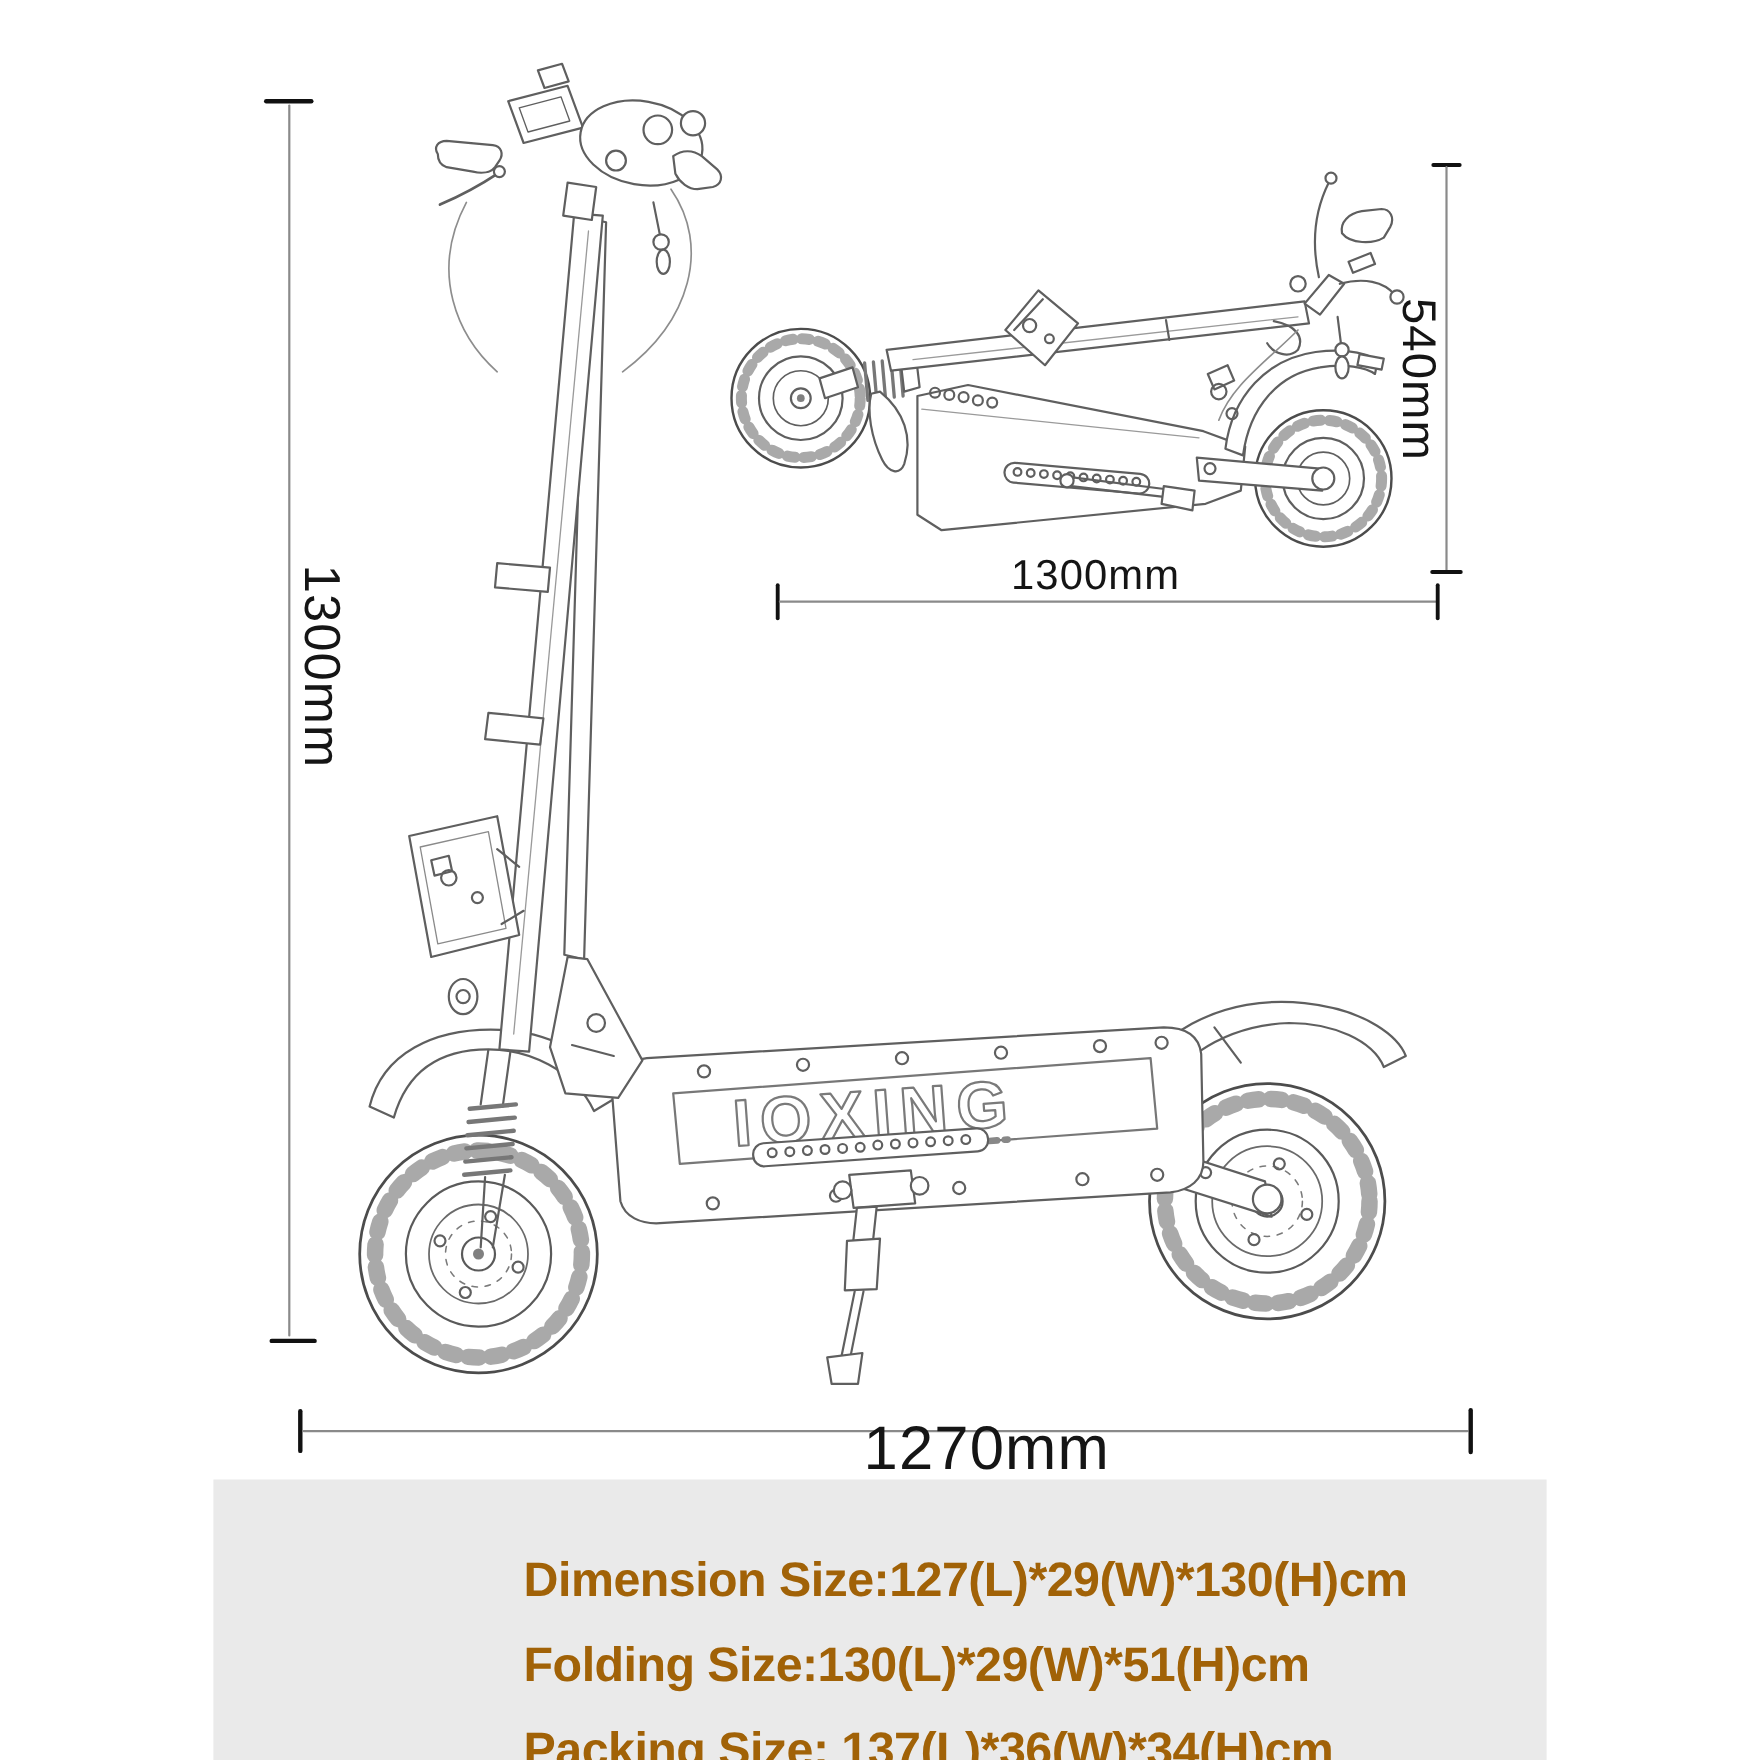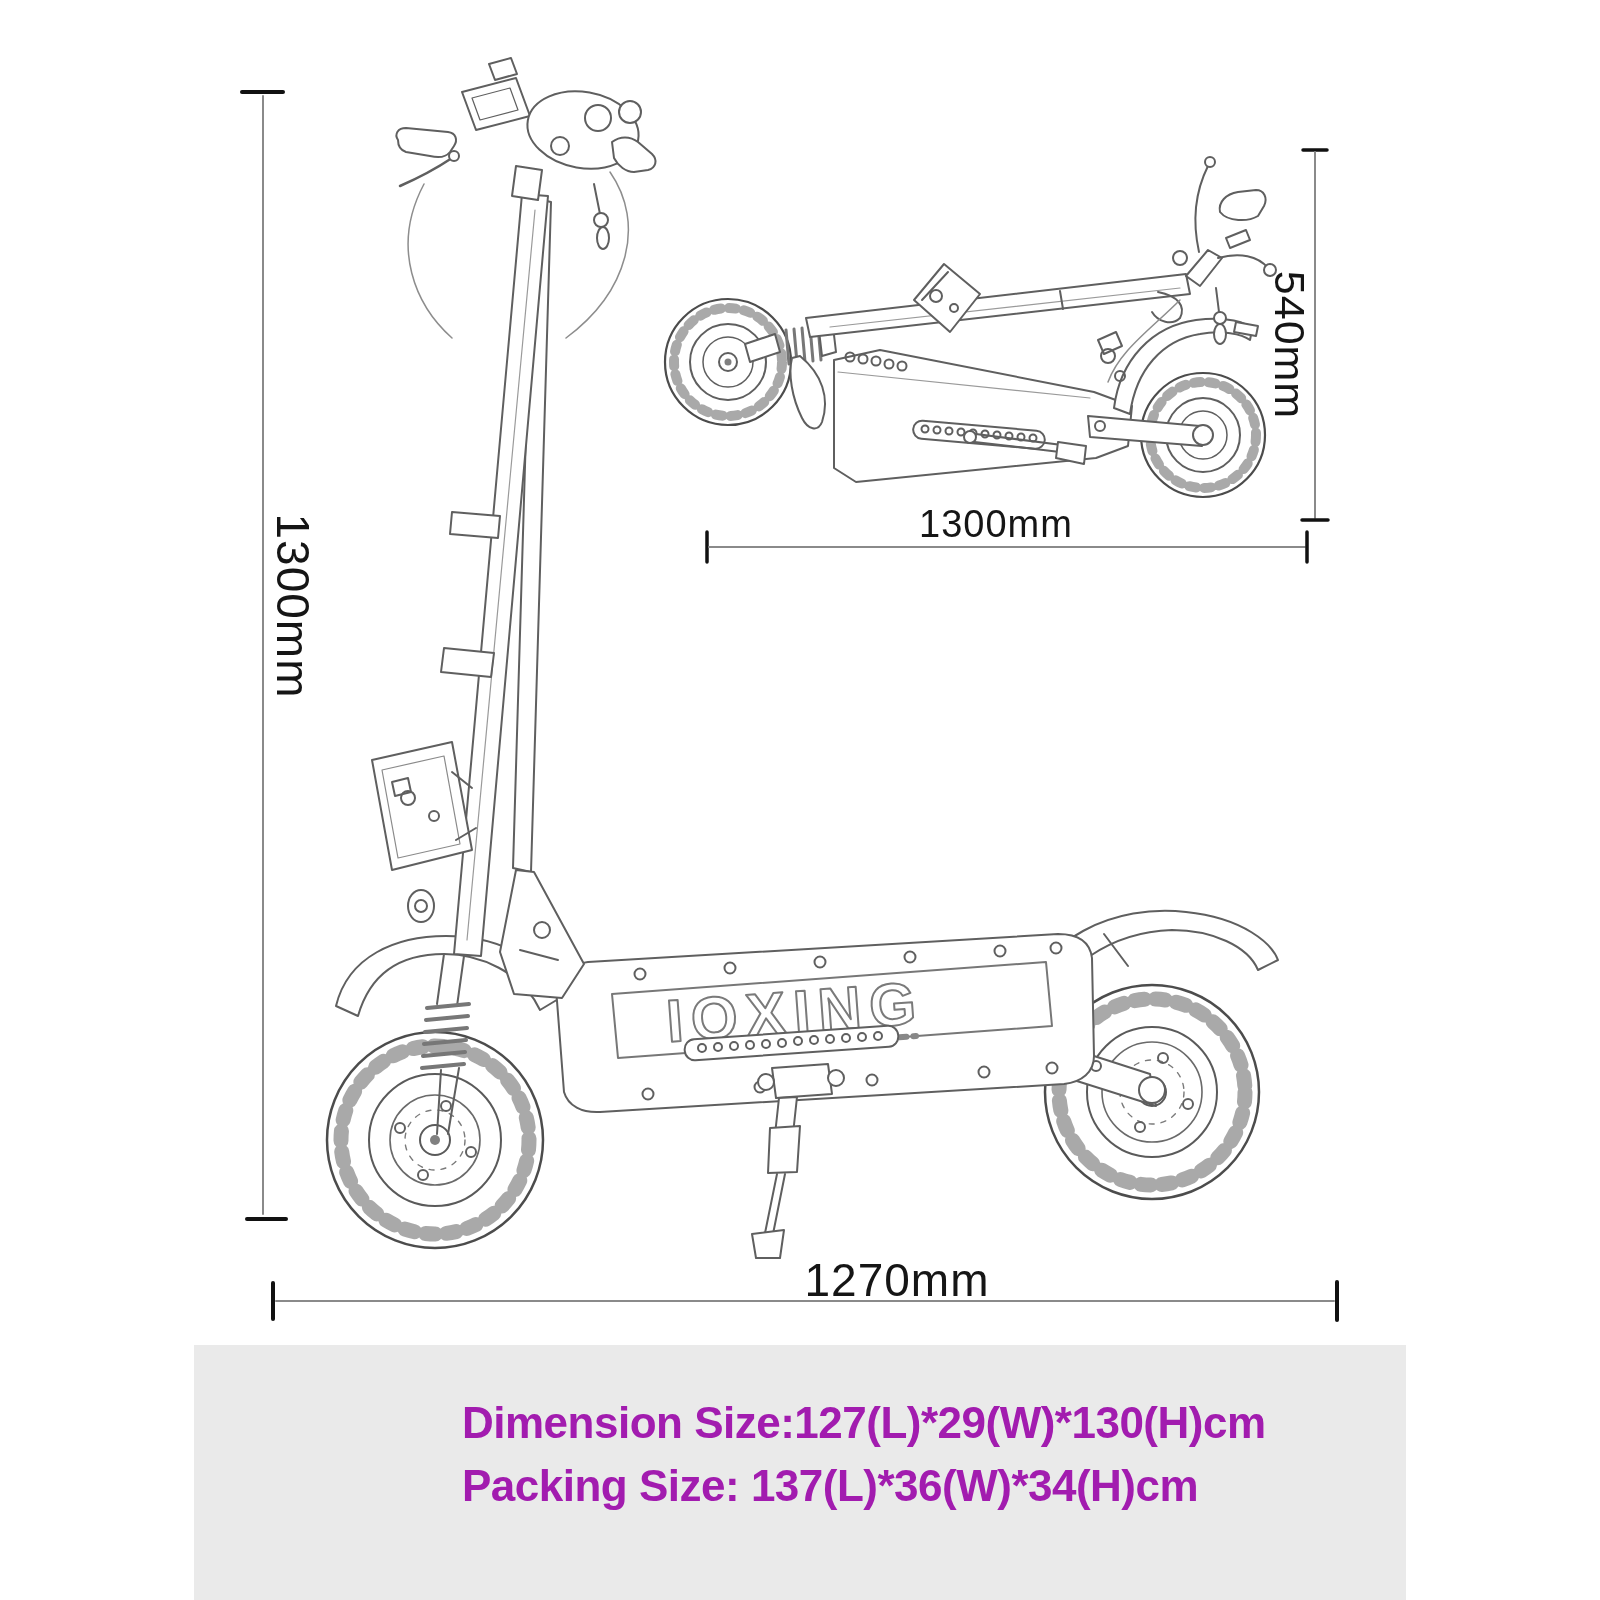--- a/index.html
+++ b/index.html
@@ -4,25 +4,25 @@
 <style>
   html,body{margin:0;padding:0;background:#ffffff;}
   .canvas{position:relative;width:1600px;height:1600px;background:#ffffff;overflow:hidden;
           font-family:"Liberation Sans",sans-serif;}
   .canvas svg{position:absolute;left:0;top:0;}
   .dim-label{position:absolute;color:#151515;white-space:nowrap;
              transform:translate(-50%,-50%);letter-spacing:1px;}
   .dim-label.vert{transform:translate(-50%,-50%) rotate(90deg);}
   .lbl-uh{font-size:46px;}
   .lbl-fh{font-size:43px;}
-  .lbl-ul{font-size:46px;}
+  .lbl-ul{font-size:56px;margin-top:36px;}
   .lbl-fl{font-size:38px;}
   .specs{position:absolute;left:194px;top:1345px;width:1212px;height:255px;
          background:#eaeaea;box-sizing:border-box;padding:46px 0 0 268px;}
-  .specs p{margin:0;font-size:44px;line-height:63px;font-weight:700;color:#a21caf;
+  .specs p{margin:14px;font-size:44px;line-height:63px;font-weight:700;color:#a16207;
            letter-spacing:-0.5px;}
 </style>
 </head>
 <body>
 
 <div class="canvas">
 
 <svg width="1600" height="1600" viewBox="0 0 1600 1600">
   <g stroke="#5f5f5f" fill="none" stroke-width="2" stroke-linecap="round" stroke-linejoin="round">
 
@@ -293,16 +293,17 @@
 <div class="dim-label vert lbl-uh" style="left:293px;top:606px;">1300mm</div>
 
 <div class="dim-label lbl-ul" style="left:897px;top:1280px;">1270mm</div>
 
 <div class="dim-label vert lbl-fh" style="left:1289px;top:345px;">540mm</div>
 
 <div class="dim-label lbl-fl" style="left:996px;top:524px;">1300mm</div>
 
 <div class="specs">
   <p>Dimension Size:127(L)*29(W)*130(H)cm</p>
+  <p>Folding Size:130(L)*29(W)*51(H)cm</p>
   <p>Packing Size: 137(L)*36(W)*34(H)cm</p>
 </div>
 
 </div>
 
 </body></html>

